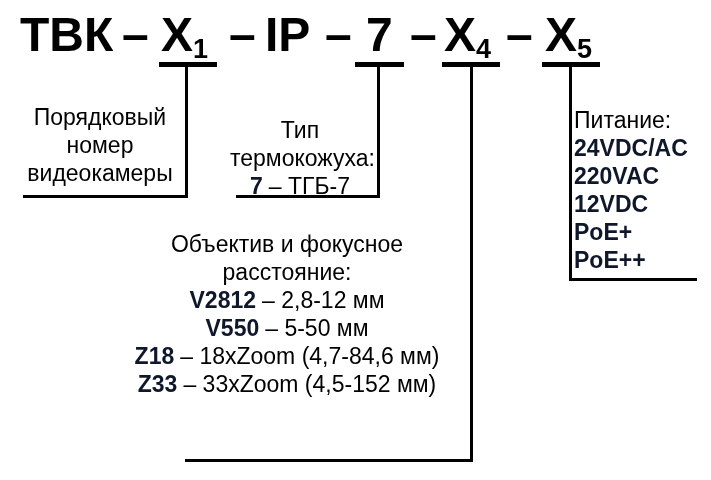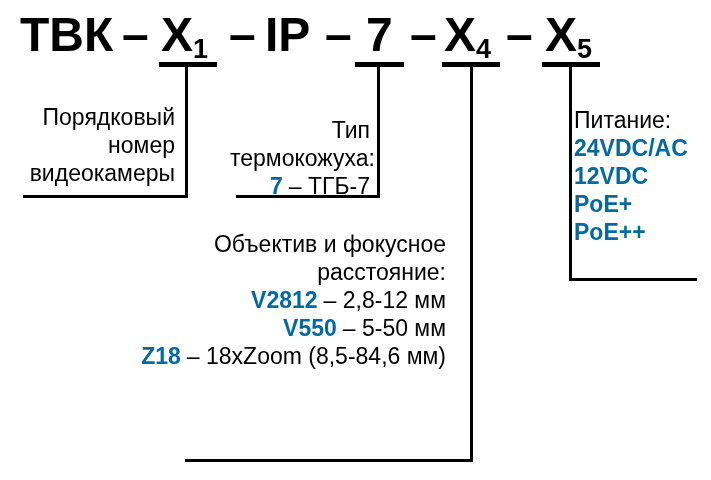--- a/index.html
+++ b/index.html
@@ -36,22 +36,22 @@
   .vl { position: absolute; width: 3px; background: #000000; }
   .hl { position: absolute; height: 3px; background: #000000; }
   
   .label {
     position: absolute;
     font-size: 23px;
     line-height: 28px;
     color: #000000;
     white-space: nowrap;
   }
-  .label.right { text-align: right; }
-  .code { color: #0369a1; font-weight: bold; }
+  .label.right { text-align: center; }
+  .code { color: #0f172a; font-weight: bold; }
   .desc { margin-left: 6px; }
 </style>
 </head>
 <body>
 
 <div class="stage">
 
   <span class="t" style="left:20px">ТВК</span>
   <span class="t" style="left:122px">–</span>
   <span class="t" style="left:161px"><span>X</span><sub>1</sub></span>
@@ -91,24 +91,26 @@
     <div>Тип</div>
     <div>термокожуха:</div>
     <div><span class="code">7</span><span class="desc">– ТГБ-7</span></div>
   </div>
 
   <div class="label right" style="left:128px;top:230px;width:318px">
     <div>Объектив и фокусное</div>
     <div>расстояние:</div>
     <div><span class="code">V2812</span><span class="desc">– 2,8-12 мм</span></div>
     <div><span class="code">V550</span><span class="desc">– 5-50 мм</span></div>
-    <div><span class="code">Z18</span><span class="desc">– 18xZoom (8,5-84,6 мм)</span></div>
+    <div><span class="code">Z18</span><span class="desc">– 18xZoom (4,7-84,6 мм)</span></div>
+    <div><span class="code">Z33</span><span class="desc">– 33xZoom (4,5-152 мм)</span></div>
   </div>
 
   <div class="label" style="left:574px;top:106px">
     <div>Питание:</div>
     <div class="code">24VDC/AC</div>
+    <div class="code">220VAC</div>
     <div class="code">12VDC</div>
     <div class="code">PoE+</div>
     <div class="code">PoE++</div>
   </div>
 
 </div>
 
 </body></html>

